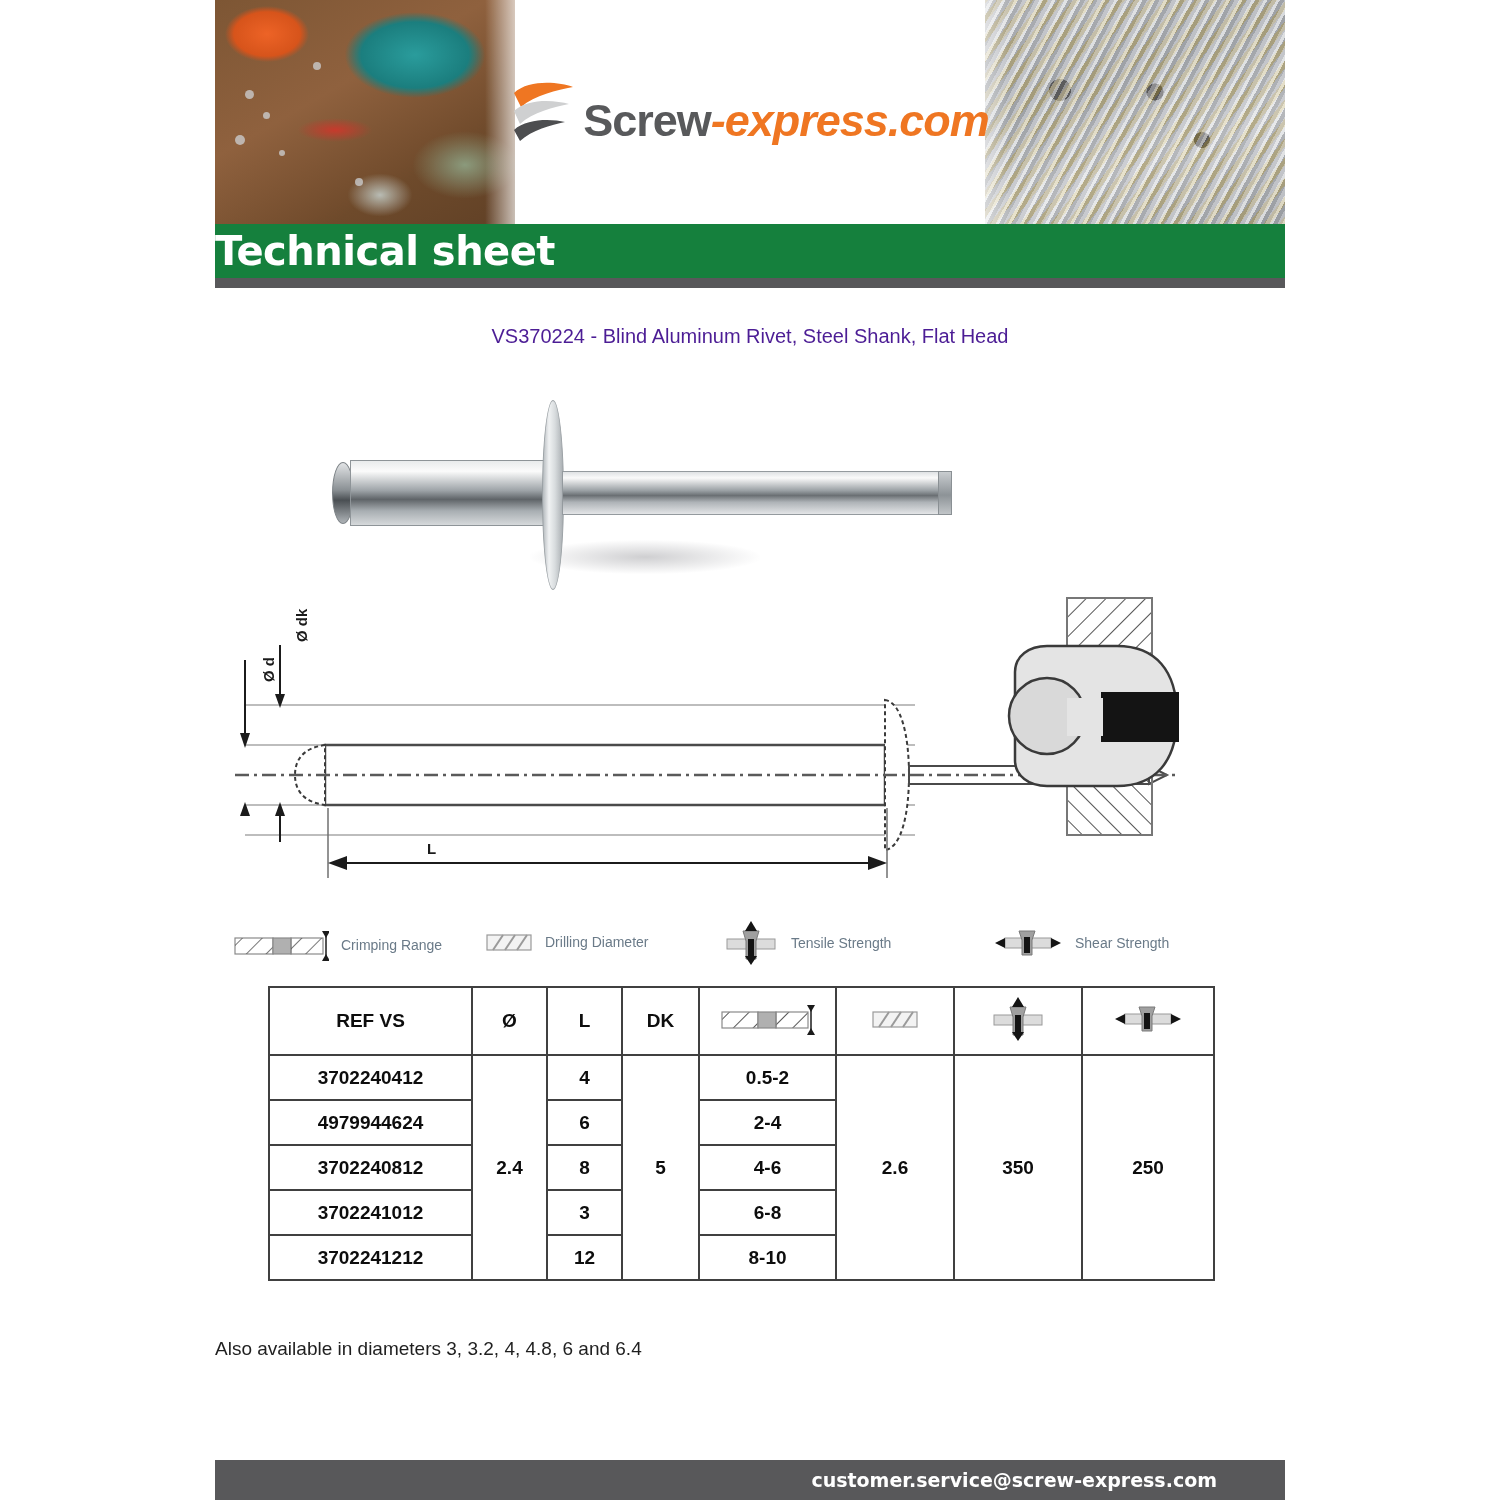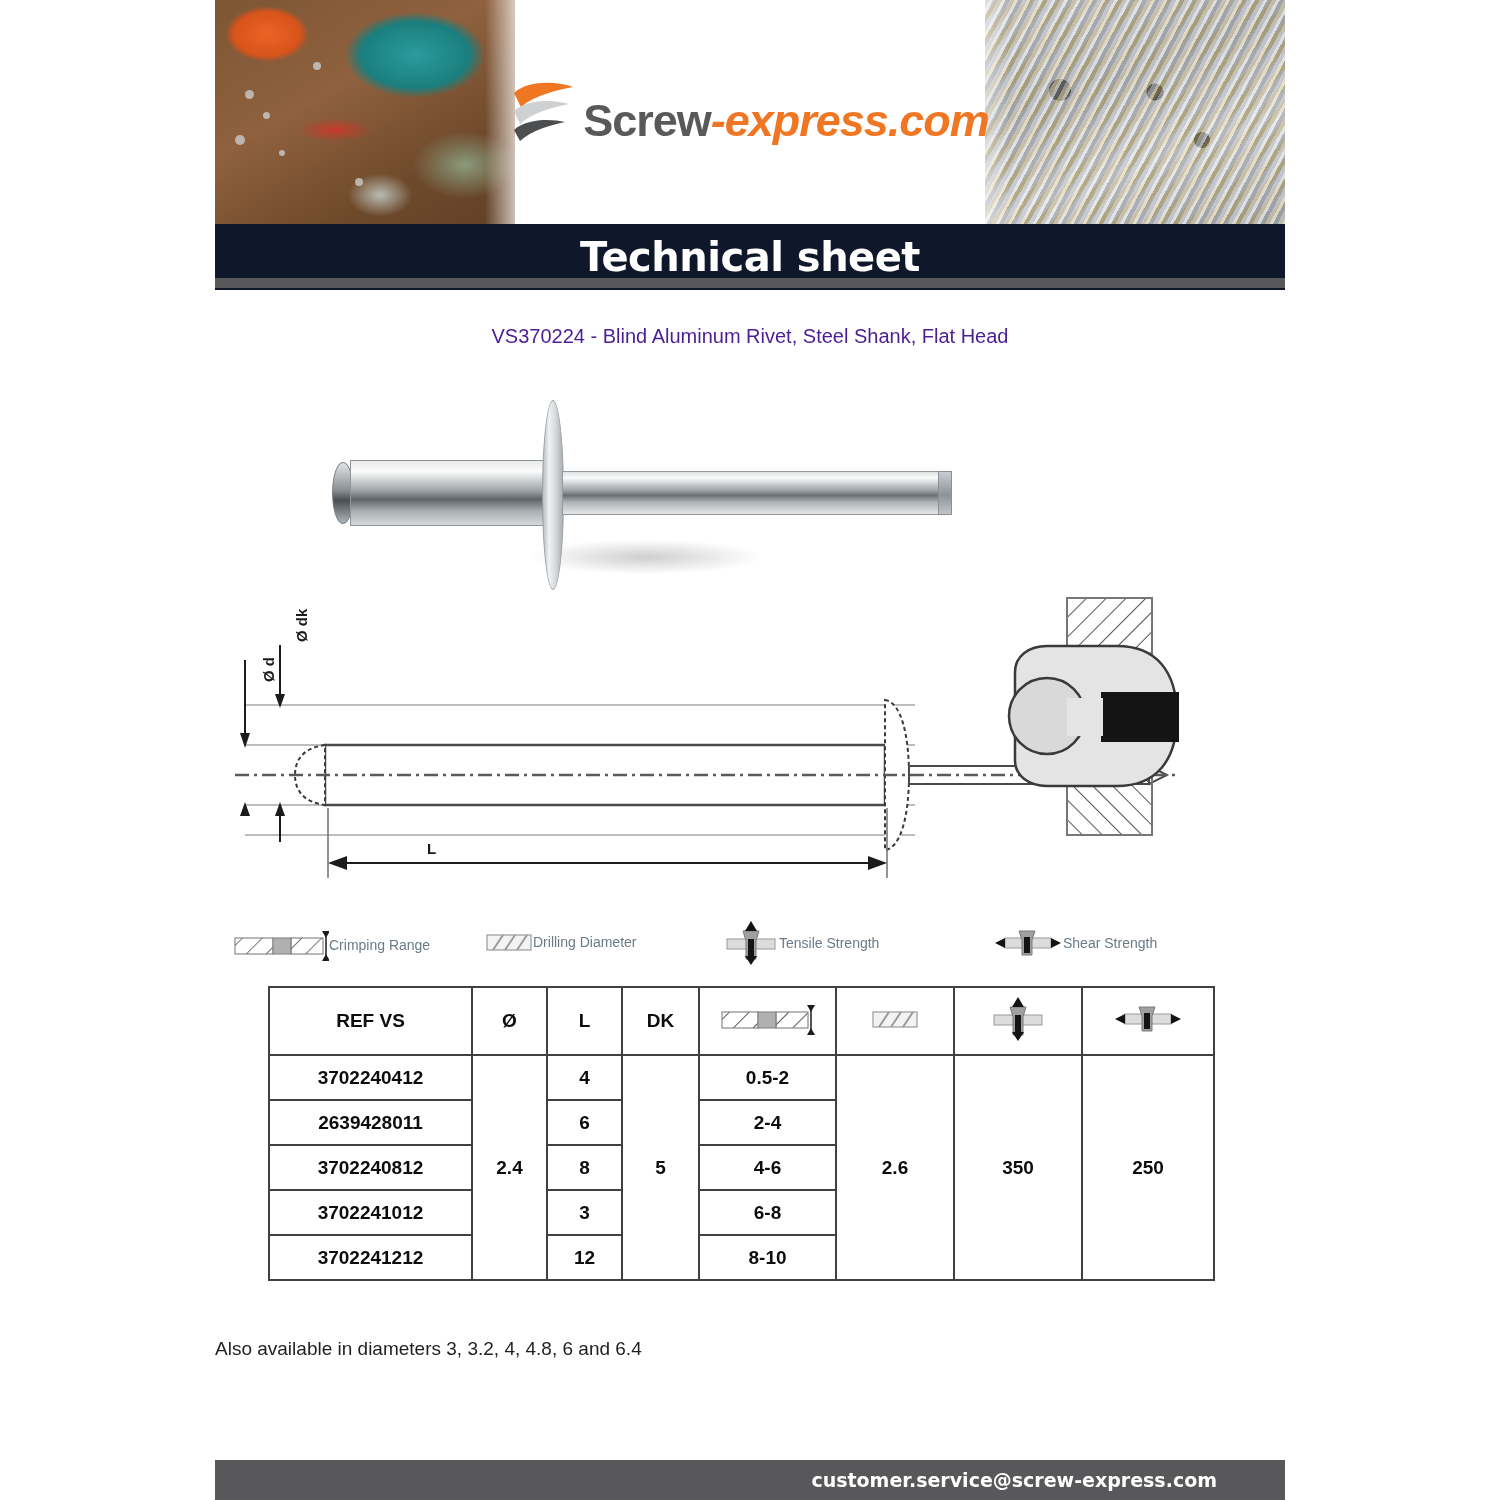--- a/index.html
+++ b/index.html
@@ -75,23 +75,23 @@
     font-size: 45px; font-weight: bold; letter-spacing: -1px;
     white-space: nowrap;
     margin-top: 18px;
   }
   .logo-text .dark { color: #58595b; }
   .logo-text .orange { color: #ef7622; font-style: italic; }
 
   
   .title-banner {
     position: absolute; left: 0; top: 224px;
-    width: 1070px; height: 66px;
-    background: #0f172a;
-    display: flex; align-items: center; justify-content: center;
+    width: 1070px; height: 54px;
+    background: #15803d;
+    display: flex; align-items: center; justify-content: flex-start;
   }
   .title-banner span {
     color: #ffffff; font-size: 40px; font-weight: bold;
     letter-spacing: -0.5px;
     font-family: "DejaVu Sans", sans-serif;
   }
   .title-underbar {
     position: absolute; left: 0; top: 278px;
     width: 1070px; height: 10px;
     background: #58585a;
@@ -153,21 +153,21 @@
   .dim-label {
     position: absolute; font-size: 15px; font-weight: bold; color: #1b1b1b;
     font-family: "Liberation Sans", sans-serif;
   }
   .dim-vert { transform: rotate(-90deg); transform-origin: left top; white-space: nowrap; }
 
   
   .legend {
     position: absolute; left: 0; top: 915px; width: 1070px; height: 56px;
   }
-  .legend-item { position: absolute; display: flex; align-items: center; }
+  .legend-item { position: absolute; display: flex; align-items: center; gap: 12px; }
   .legend-item .lbl {
     font-size: 14px; color: #6a7a88; font-family: "Liberation Sans", sans-serif;
   }
 
   
   table.spec {
     position: absolute; left: 53px; top: 986px;
     width: 945px;
     border-collapse: collapse;
     table-layout: fixed;
@@ -420,21 +420,21 @@
         <td class="ref">3702240412</td>
         <td rowspan="5">2.4</td>
         <td>4</td>
         <td rowspan="5">5</td>
         <td>0.5-2</td>
         <td rowspan="5">2.6</td>
         <td rowspan="5">350</td>
         <td rowspan="5">250</td>
       </tr>
       <tr>
-        <td class="ref">2639428011</td>
+        <td class="ref">4979944624</td>
         <td>6</td>
         <td>2-4</td>
       </tr>
       <tr>
         <td class="ref">3702240812</td>
         <td>8</td>
         <td>4-6</td>
       </tr>
       <tr>
         <td class="ref">3702241012</td>

